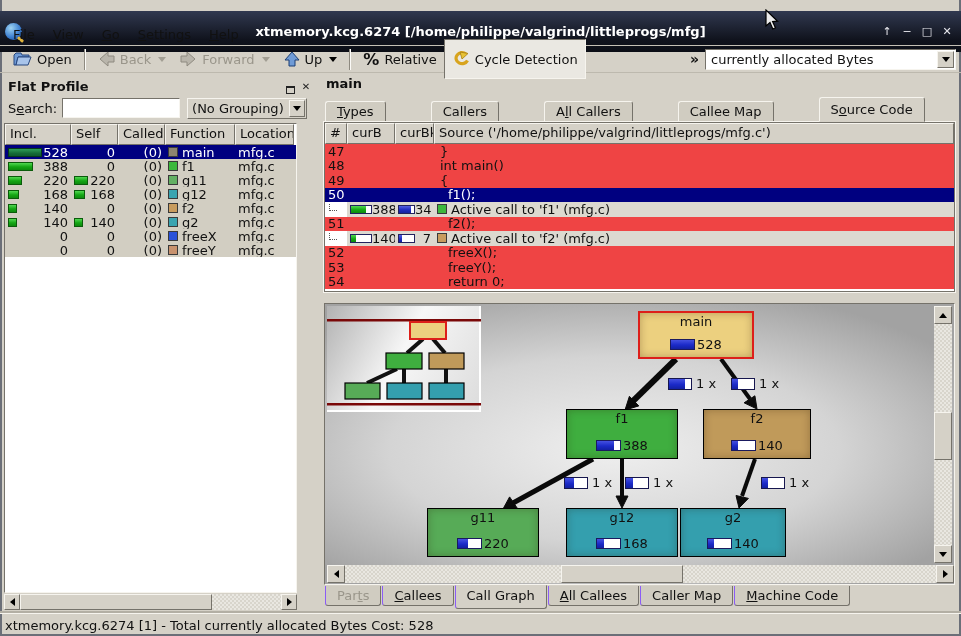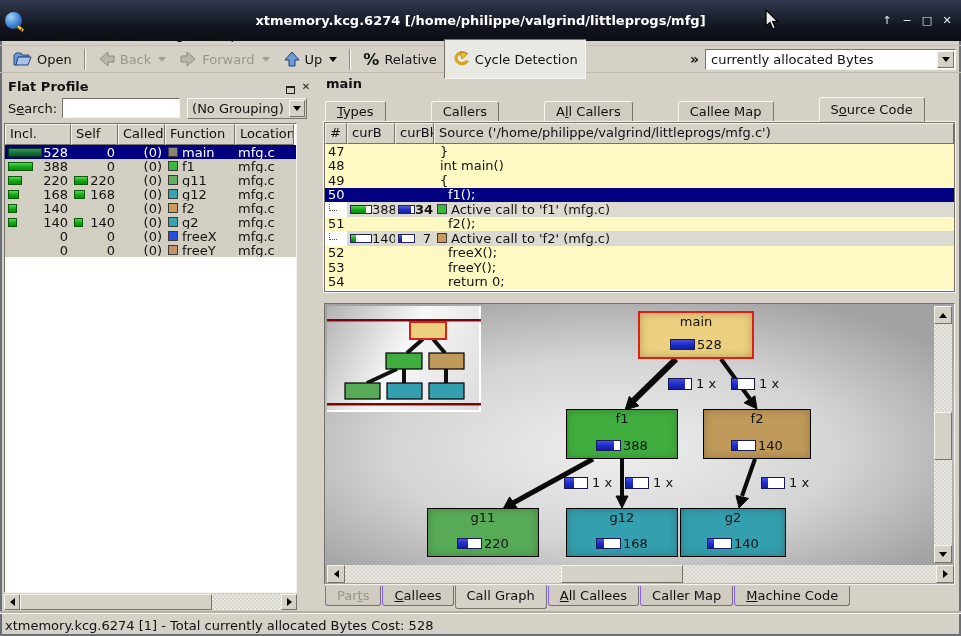--- a/index.html
+++ b/index.html
@@ -8,21 +8,21 @@
   #screen { position:relative; width:961px; height:636px; background:#d5d1c7;
             box-shadow:inset -2px -2px 0 #6b6f78, inset 2px 0 0 #6b6f78; }
 
   
   .raised  { border-top:1px solid #f6f4ee; border-left:1px solid #f6f4ee;
              border-right:1px solid #75726a; border-bottom:1px solid #75726a; background:#d5d1c7; }
   .sunken  { border-top:1px solid #75726a; border-left:1px solid #75726a;
              border-right:1px solid #f6f4ee; border-bottom:1px solid #f6f4ee; }
 
   
-  #titlebar { position:absolute; left:0; top:0; width:961px; height:41px;
+  #titlebar { position:absolute; left:0; top:11px; width:961px; height:41px;
               background:linear-gradient(#313950,#10131d 70%,#0b0e16);
               display:flex; align-items:center; }
   #appicon { width:17px; height:17px; margin-left:5px; border-radius:50%;
              background:radial-gradient(circle at 35% 30%,#9fd4f2,#3d7fd0 55%,#123a7a); position:relative; }
   #appicon:after { content:""; position:absolute; right:-2px; bottom:-1px; width:7px; height:3px;
                    background:#e0b33c; transform:rotate(40deg); border-radius:1px; }
   #wtitle { position:absolute; left:0; right:0; text-align:center; color:#fff; font-weight:bold; }
   #winbtns { margin-left:auto; display:flex; gap:4px; padding-right:6px; z-index:2; }
   .wbtn { width:16px; height:16px; color:#e8e8ee; font-size:11px; line-height:16px; text-align:center; }
 
@@ -91,21 +91,21 @@
   #tabs-top { position:absolute; left:3px; top:24px; width:630px; height:25px; display:flex; align-items:flex-end;gap:44px; }
   .tab { padding:2px 11px 3px 11px; height:21px; background:#d0ccc1; border-top:1px solid #f6f4ee;
          border-left:1px solid #f6f4ee; border-right:1px solid #75726a; white-space:nowrap; margin-right:1px;
          border-top-left-radius:3px; border-top-right-radius:3px; }
   .tab.active { height:25px; padding-top:4px; background:#d5d1c7; border-bottom:1px solid #d5d1c7; z-index:2; }
 
   #srctable { position:absolute; left:2px; top:49px; width:631px; height:170px; background:#fff;
               border:1px solid #75726a; outline:1px solid #f6f4ee; }
   #srchead { display:flex; height:21px; }
   .sc-num { width:22px; } .sc-curb { width:48px; } .sc-curbk { width:39px; } .sc-src { flex:1; }
-  .srow { display:flex; height:14.5px; align-items:center; background:#fef9c3; }
+  .srow { display:flex; height:14.5px; align-items:center; background:#ef4444; }
   .srow.call { background:#dcd9d0; }
   .srow.selected { background:#000080; color:#fff; }
   .srow .cell { display:flex; align-items:center; height:100%; padding:0 3px; white-space:nowrap; overflow:hidden; }
   .srow.call .cell.sc-num { background:#fff; }
   .treedot { width:8px; height:7px; border-left:1px dotted #555; border-bottom:1px dotted #555; margin:0 0 3px 1px; }
   .track { height:9px; border:1px solid #22225e; background:#fff; position:relative; flex:none; }
   .track .fill { position:absolute; left:0; top:0; bottom:0; }
   .fill.green { background:linear-gradient(#52d852,#14a614 55%,#0e8a0e); }
   .fill.blue  { background:linear-gradient(#5560e0,#1e2cc0 55%,#1522a0); }
   .codetext { white-space:pre; }
@@ -430,21 +430,21 @@
           <div class="srow call">
             <div class="cell sc-num">
               <span class="treedot"></span>
             </div>
             <div class="cell sc-curb" style="justify-content: space-between;">
               <span class="track" style="width: 22px;">
                 <span class="fill green" style="width: 73%;"></span>
               </span>
               <span>388</span>
             </div>
-            <div class="cell sc-curbk" style="justify-content: space-between; font-weight: bold;">
+            <div class="cell sc-curbk" style="justify-content: space-between;">
               <span class="track" style="width: 17px;">
                 <span class="fill blue" style="width: 83%;"></span>
               </span>
               <span>34</span>
             </div>
             <div class="cell sc-src">
               <span class="fsq" style="background: rgb(60, 184, 60);"></span>
               <span>Active call to 'f1' (mfg.c)</span>
             </div>
           </div>

